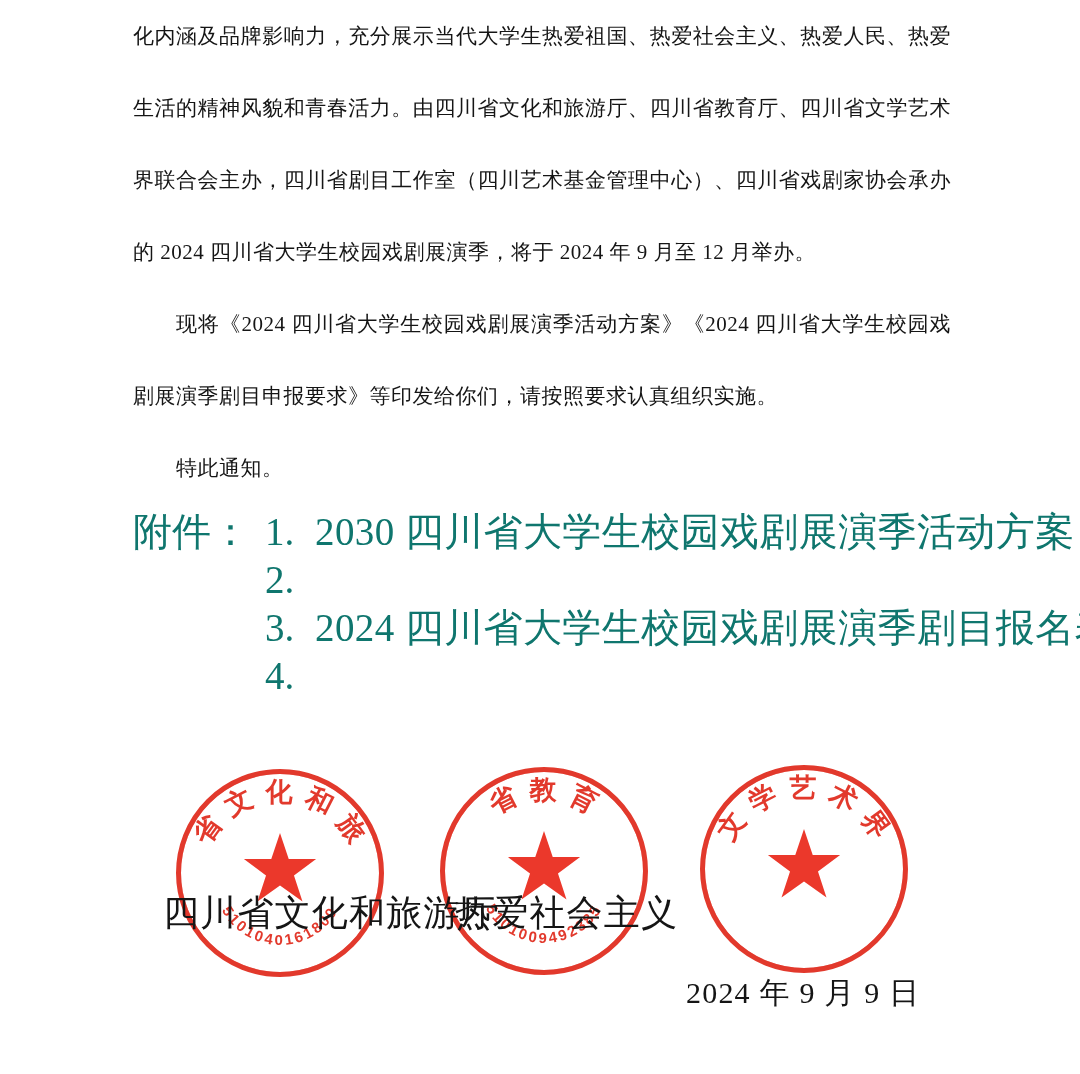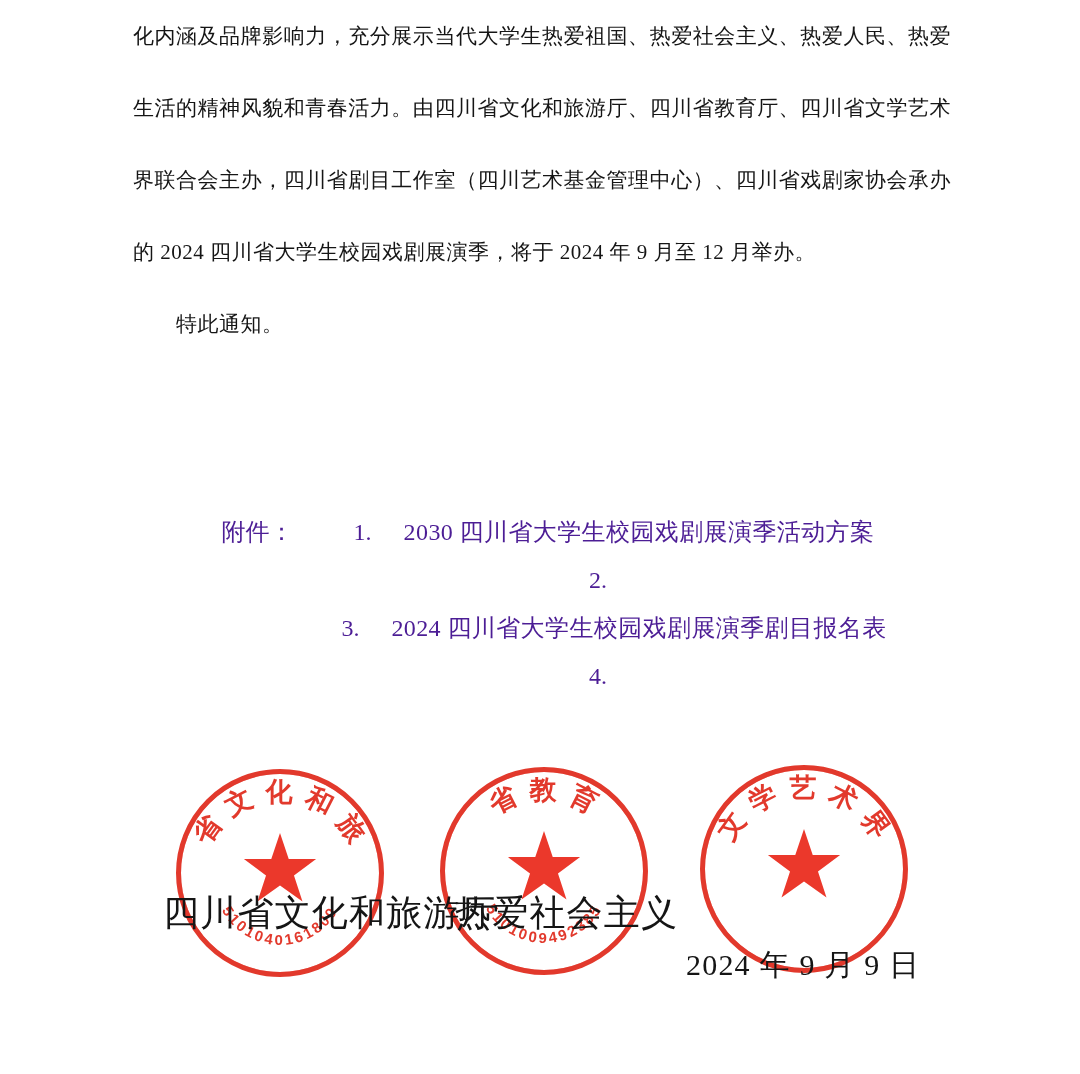--- a/index.html
+++ b/index.html
@@ -47,24 +47,23 @@
   
   .attachments {
     position: absolute;
     left: 133px;
     top: 508px;
     width: 830px;
   }
   .att-row {
     display: flex;
     align-items: baseline;
-    font-size: 24px;
+    font-size: 39px;
     line-height: 48px;
-    color: #4c1d95;
-    justify-content: center;
+    color: #0f766e;
   }
   .att-label {
     width: 132px;
     flex: 0 0 132px;
     text-align: left;
     white-space: nowrap;
   }
   .att-num {
     width: 50px;
     flex: 0 0 50px;
@@ -142,30 +141,32 @@
     white-space: nowrap;
     letter-spacing: 1.2px;
   }
   .sig-date {
     position: absolute;
     font-size: 30px;
     line-height: 1;
     color: #151515;
     white-space: nowrap;
     letter-spacing: 1.2px;
+    margin-top: 28px;
   }
 </style>
 </head>
 <body>
 
 <div id="page">
 
   <div class="doc-body">
     <p class="para first-line-continues">化内涵及品牌影响力，充分展示当代大学生热爱祖国、热爱社会主义、热爱人民、热爱生活的精神风貌和青春活力。由四川省文化和旅游厅、四川省教育厅、四川省文学艺术界联合会主办，四川省剧目工作室（四川艺术基金管理中心）、四川省戏剧家协会承办的 2024 四川省大学生校园戏剧展演季，将于 2024 年 9 月至 12 月举办。</p>
 
+    <p class="para indent">现将《2024 四川省大学生校园戏剧展演季活动方案》《2024 四川省大学生校园戏剧展演季剧目申报要求》等印发给你们，请按照要求认真组织实施。</p>
 
     <p class="para indent">特此通知。</p>
   </div>
 
   <div class="attachments">
 
     <div class="att-row">
       <span class="att-label">附件：</span>
       <span class="att-num">1.</span>
       <span class="att-text">2030 四川省大学生校园戏剧展演季活动方案</span>

